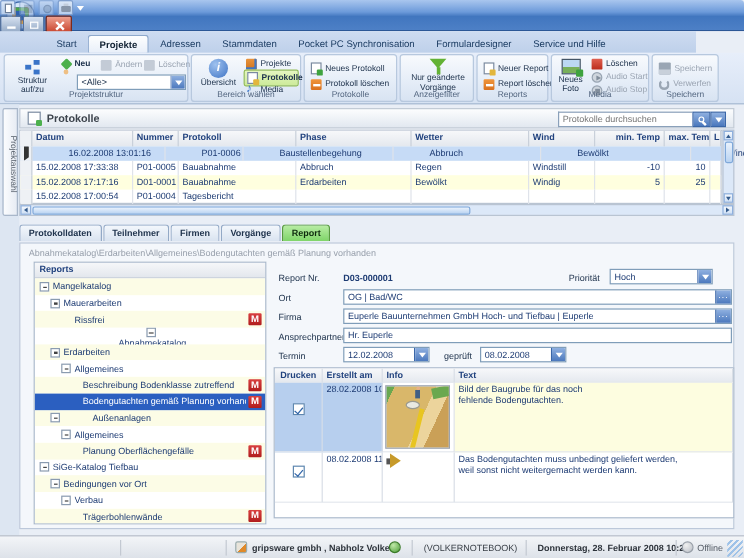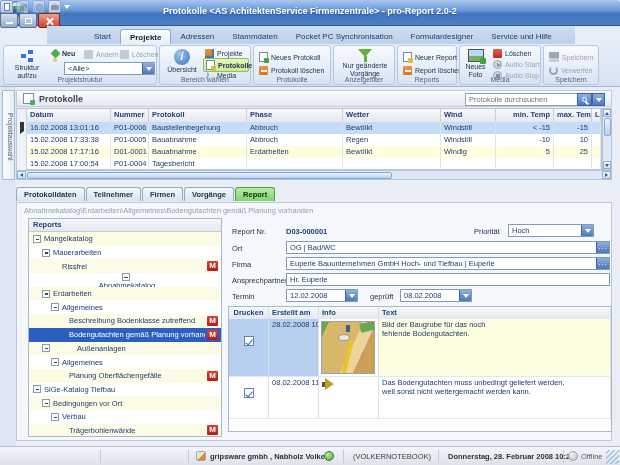--- a/index.html
+++ b/index.html
@@ -31,21 +31,21 @@
   .winbtns { right:4px; top:3px; display:flex; gap:1px; }
   .wbtn { width:18px; height:15px; border-radius:2px; border:1px solid #54719c;
     background:linear-gradient(#d6e1f0,#94aac6); position:relative; }
   .wbtn.close { width:22px; background:linear-gradient(#efa18f,#c8432c); border-color:#7e2a1a; }
   .w-min { position:absolute; left:5px; bottom:3px; width:7px; height:2px; background:#fff; }
   .w-max { position:absolute; left:5px; top:4px; width:7px; height:6px; border:1.5px solid #fff; }
   .w-x1,.w-x2 { position:absolute; left:10px; top:3px; width:2px; height:9px; background:#fff; }
   .w-x1 { transform:rotate(45deg);} .w-x2 { transform:rotate(-45deg);}
 
   
-  .tabrow { left:0; top:26px; width:528px; height:18px; background:linear-gradient(#cedcf1,#bed0ea);margin-left:47px; }
+  .tabrow { left:0; top:26px; width:580px; height:18px; background:linear-gradient(#cedcf1,#bed0ea); }
   .rtabs { position:absolute; left:38px; bottom:0; display:flex; }
   .rtab { padding:3px 9px 2px; font-size:8px; color:#17385f; border-radius:3px 3px 0 0; cursor:default; white-space:nowrap; }
   .rtab.active { background:linear-gradient(#fdfefe,#e8eff9); border:1px solid #8ea9cc; border-bottom:none; font-weight:bold; color:#123; }
 
   
   .ribbon { left:0; top:44px; width:620px; height:43px; background:linear-gradient(#e7eefa,#d6e2f3); border-bottom:1px solid #a2b6d2; }
   .rgroup { position:absolute; top:1px; height:40px; border:1px solid #b7c8de; border-radius:3px;
     background:linear-gradient(#f8fafd,#e6eef8 55%,#d8e3f2); }
   .rglabel { position:absolute; left:0; bottom:1px; width:100%; text-align:center; font-size:7px; color:#52657f; }
   .rbtn { position:absolute; display:flex; align-items:center; gap:3px; font-size:7px; color:#20344e; padding:1px 2px; border-radius:2px; white-space:nowrap; }
@@ -102,21 +102,21 @@
   
   .ptable { left:16px; top:108px; width:586px; height:62px; background:#fff; border:1px solid #b9c4d2; }
   .trow { display:flex; height:12px; align-items:stretch; }
   .trow.head { height:13px; background:linear-gradient(#f7f8fa,#e4e8ee); font-weight:bold; color:#21427e; }
   .tc { padding:1px 3px; border-right:1px solid #dfe3ea; overflow:hidden; white-space:nowrap; }
   .trow.head .tc { border-right:1px solid #c9d0da; }
   .c-ind { width:10px; flex:none; background:#eef1f5; border-right:1px solid #c9d0da; text-align:center; color:#222; padding:0; }
   .c-datum{width:84px;flex:none;} .c-nr{width:38px;flex:none;} .c-prot{width:98px;flex:none;}
   .c-phase{width:96px;flex:none;} .c-wetter{width:98px;flex:none;} .c-wind{width:55px;flex:none;}
   .c-min{width:58px;flex:none;text-align:right;} .c-max{width:38px;flex:none;text-align:right;} .c-luf{flex:1;}
-  .r-sel { background:#c6dbf6; }
+  .r-sel { background:#c6dbf6;gap:27px; }
   .r-yel { background:#ffffdf; }
   .arrow-r { width:0; height:0; border-top:3px solid transparent; border-bottom:3px solid transparent; border-left:4px solid #333; margin:3px auto; }
   .vscroll { left:602px; top:108px; width:10px; height:62px; background:#dce8f8; border:1px solid #b9c4d2; }
   .hscroll { left:16px; top:170px; width:596px; height:10px; background:#dce8f8; border:1px solid #b9c4d2; }
   .sc-arrow { position:absolute; width:9px; height:8px; background:linear-gradient(#f4f8fd,#cfe0f5); border:1px solid #8fb0dd; display:flex; align-items:center; justify-content:center; }
   .sc-thumb { position:absolute; background:linear-gradient(#eaf2fc,#b9d3f2); border:1px solid #7fa8d9; border-radius:2px; }
   .tri-l { width:0;height:0;border-top:2.5px solid transparent;border-bottom:2.5px solid transparent;border-right:3.5px solid #335a8c; }
   .tri-r { width:0;height:0;border-top:2.5px solid transparent;border-bottom:2.5px solid transparent;border-left:3.5px solid #335a8c; }
   .tri-u { width:0;height:0;border-left:2.5px solid transparent;border-right:2.5px solid transparent;border-bottom:3.5px solid #335a8c; }
   .tri-d { width:0;height:0;border-left:2.5px solid transparent;border-right:2.5px solid transparent;border-top:3.5px solid #335a8c; }
@@ -197,21 +197,20 @@
         <div class="g-floppy"></div>
       </div>
     <div class="qat-ic dis">
         <div class="g-globe"></div>
       </div>
     <div class="qat-ic">
         <div class="g-print"></div>
       </div>
     <div class="tri-down-w"></div>
   </div>
-  <div class="abs title-text">Protokolle &lt;AS AchitektenService Firmenzentrale&gt; - pro-Report 2.0-2</div>
   <div class="winbtns">
     <div class="wbtn">
         <div class="w-min"></div>
       </div>
     <div class="wbtn">
         <div class="w-max"></div>
       </div>
     <div class="wbtn close">
         <div class="w-x1"></div>
         <div class="w-x2"></div>

